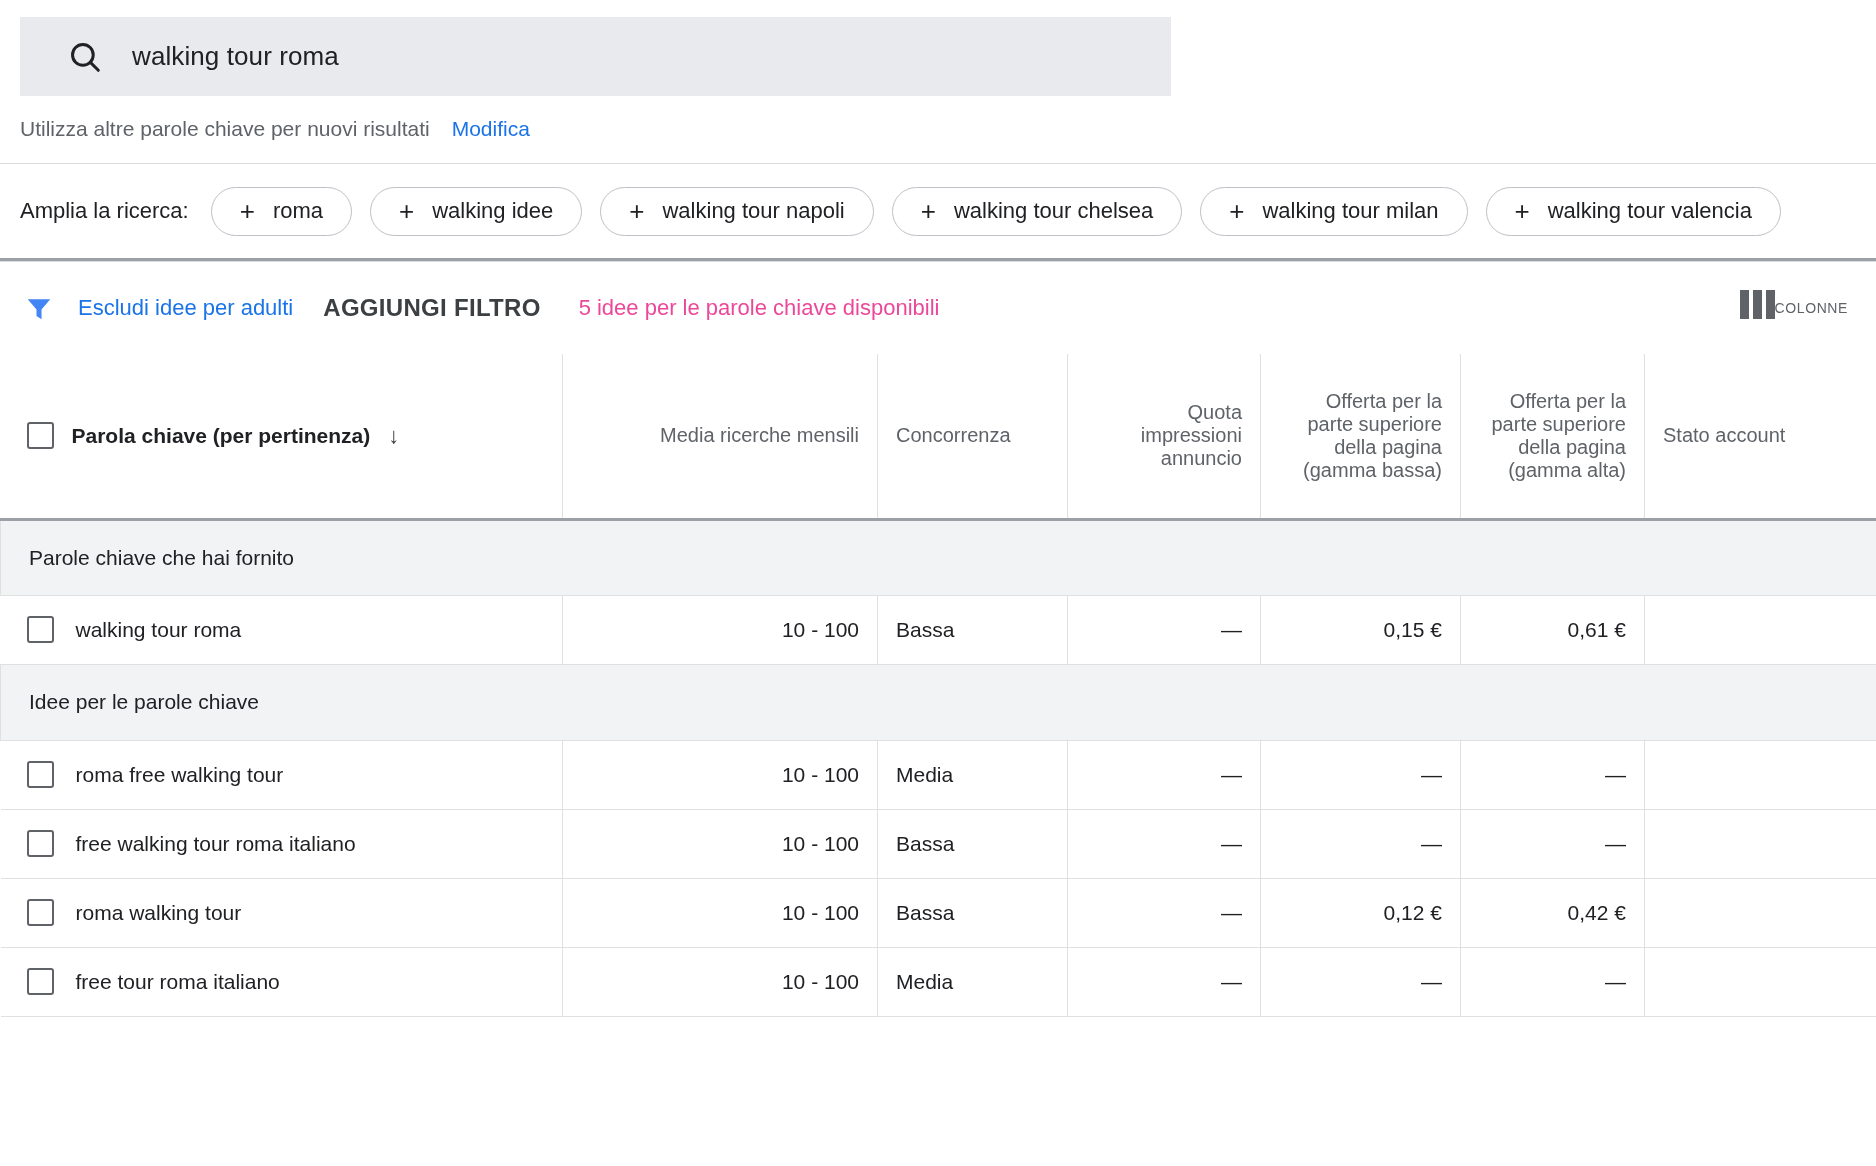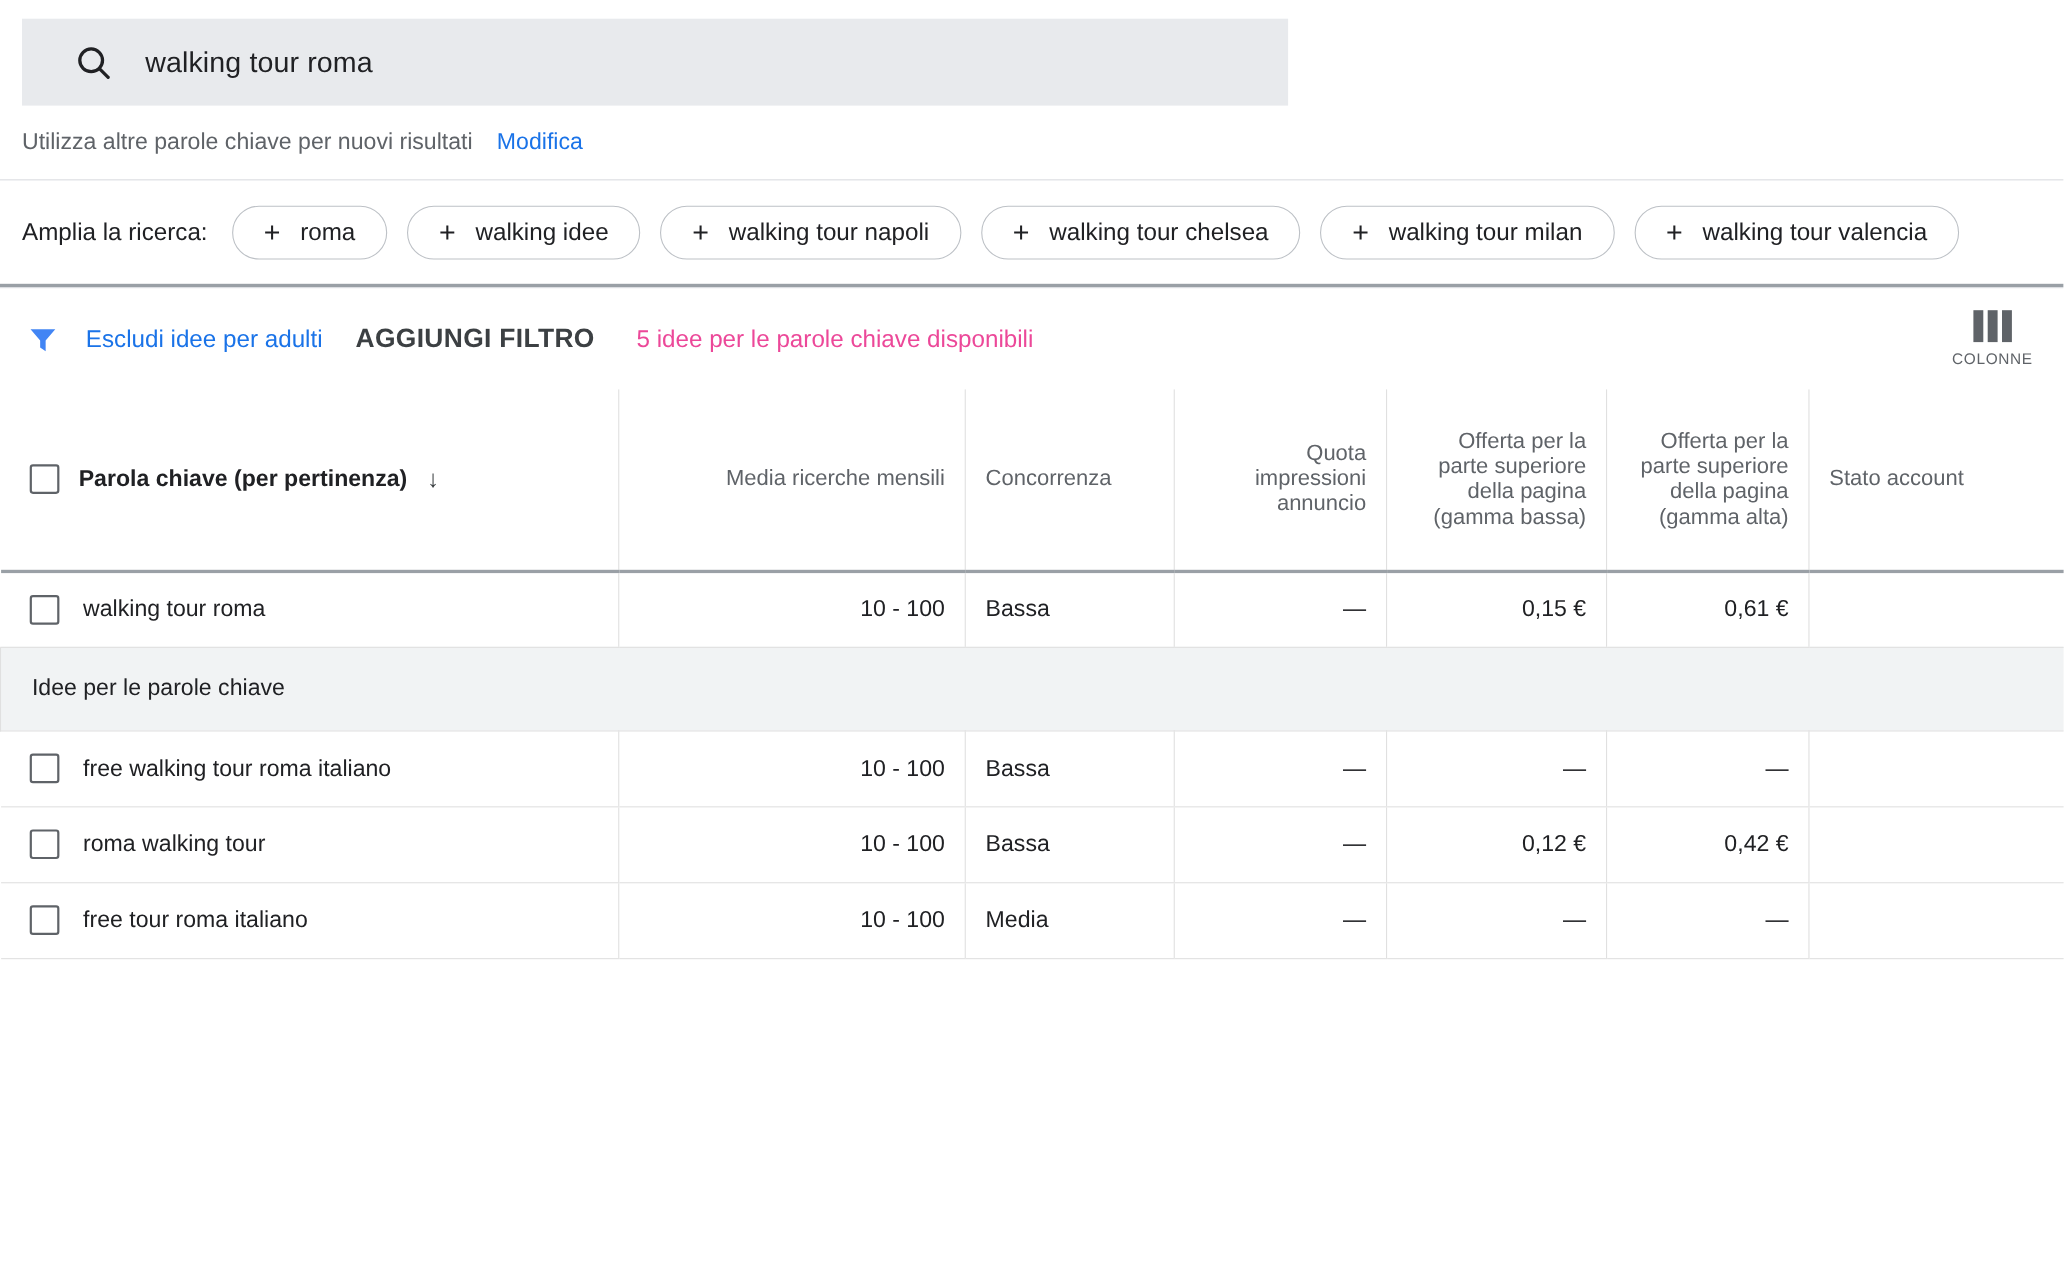--- a/index.html
+++ b/index.html
@@ -75,21 +75,21 @@
   .filter-link {
     font-size: 22px; color: #1a73e8; cursor: pointer; margin-right: 30px;
   }
   .filter-add {
     font-size: 24px; color: #3c4043; font-weight: bold; letter-spacing: .3px;
     cursor: pointer; margin-right: 38px;
   }
   .filter-count { font-size: 22px; color: #ec4899; }
   .columns-btn {
     position: absolute; right: 28px; top: 50%; transform: translateY(-50%);
-    display: flex; flex-direction: column; align-items: center; cursor: pointer;
+    display: flex; flex-direction: row; align-items: center; cursor: pointer;
   }
   .col-icon { display: flex; gap: 4px; margin-bottom: 7px; }
   .col-icon i { display: block; width: 9px; height: 29px; background: #5f6368; }
   .columns-label { font-size: 14px; color: #5f6368; letter-spacing: .6px; }
 
   
   table.kw { width: 100%; border-collapse: collapse; table-layout: fixed; }
   table.kw col.c0 { width: 562px; }
   table.kw col.c1 { width: 315px; }
   table.kw col.c2 { width: 190px; }
@@ -243,20 +243,23 @@
       <th class="num">Media ricerche mensili</th>
       <th class="txt">Concorrenza</th>
       <th class="num">Quota impressioni annuncio</th>
       <th class="num">Offerta per la parte superiore della pagina (gamma bassa)</th>
       <th class="num">Offerta per la parte superiore della pagina (gamma alta)</th>
       <th class="txt">Stato account</th>
     </tr>
   </thead>
   <tbody>
 
+    <tr class="group">
+      <td colspan="7">Parole chiave che hai fornito</td>
+    </tr>
     <tr class="data">
       <td class="kwcell">
         <span class="kwcell-inner">
           <span class="cb"></span>
           <span>walking tour roma</span>
         </span>
       </td>
       <td class="num">10 - 100</td>
       <td class="txt">Bassa</td>
       <td class="num">—</td>
@@ -265,20 +268,34 @@
       <td class="txt"></td>
     </tr>
 
     <tr class="group">
       <td colspan="7">Idee per le parole chiave</td>
     </tr>
     <tr class="data">
       <td class="kwcell">
         <span class="kwcell-inner">
           <span class="cb"></span>
+          <span>roma free walking tour</span>
+        </span>
+      </td>
+      <td class="num">10 - 100</td>
+      <td class="txt">Media</td>
+      <td class="num">—</td>
+      <td class="num">—</td>
+      <td class="num">—</td>
+      <td class="txt"></td>
+    </tr>
+    <tr class="data">
+      <td class="kwcell">
+        <span class="kwcell-inner">
+          <span class="cb"></span>
           <span>free walking tour roma italiano</span>
         </span>
       </td>
       <td class="num">10 - 100</td>
       <td class="txt">Bassa</td>
       <td class="num">—</td>
       <td class="num">—</td>
       <td class="num">—</td>
       <td class="txt"></td>
     </tr>

